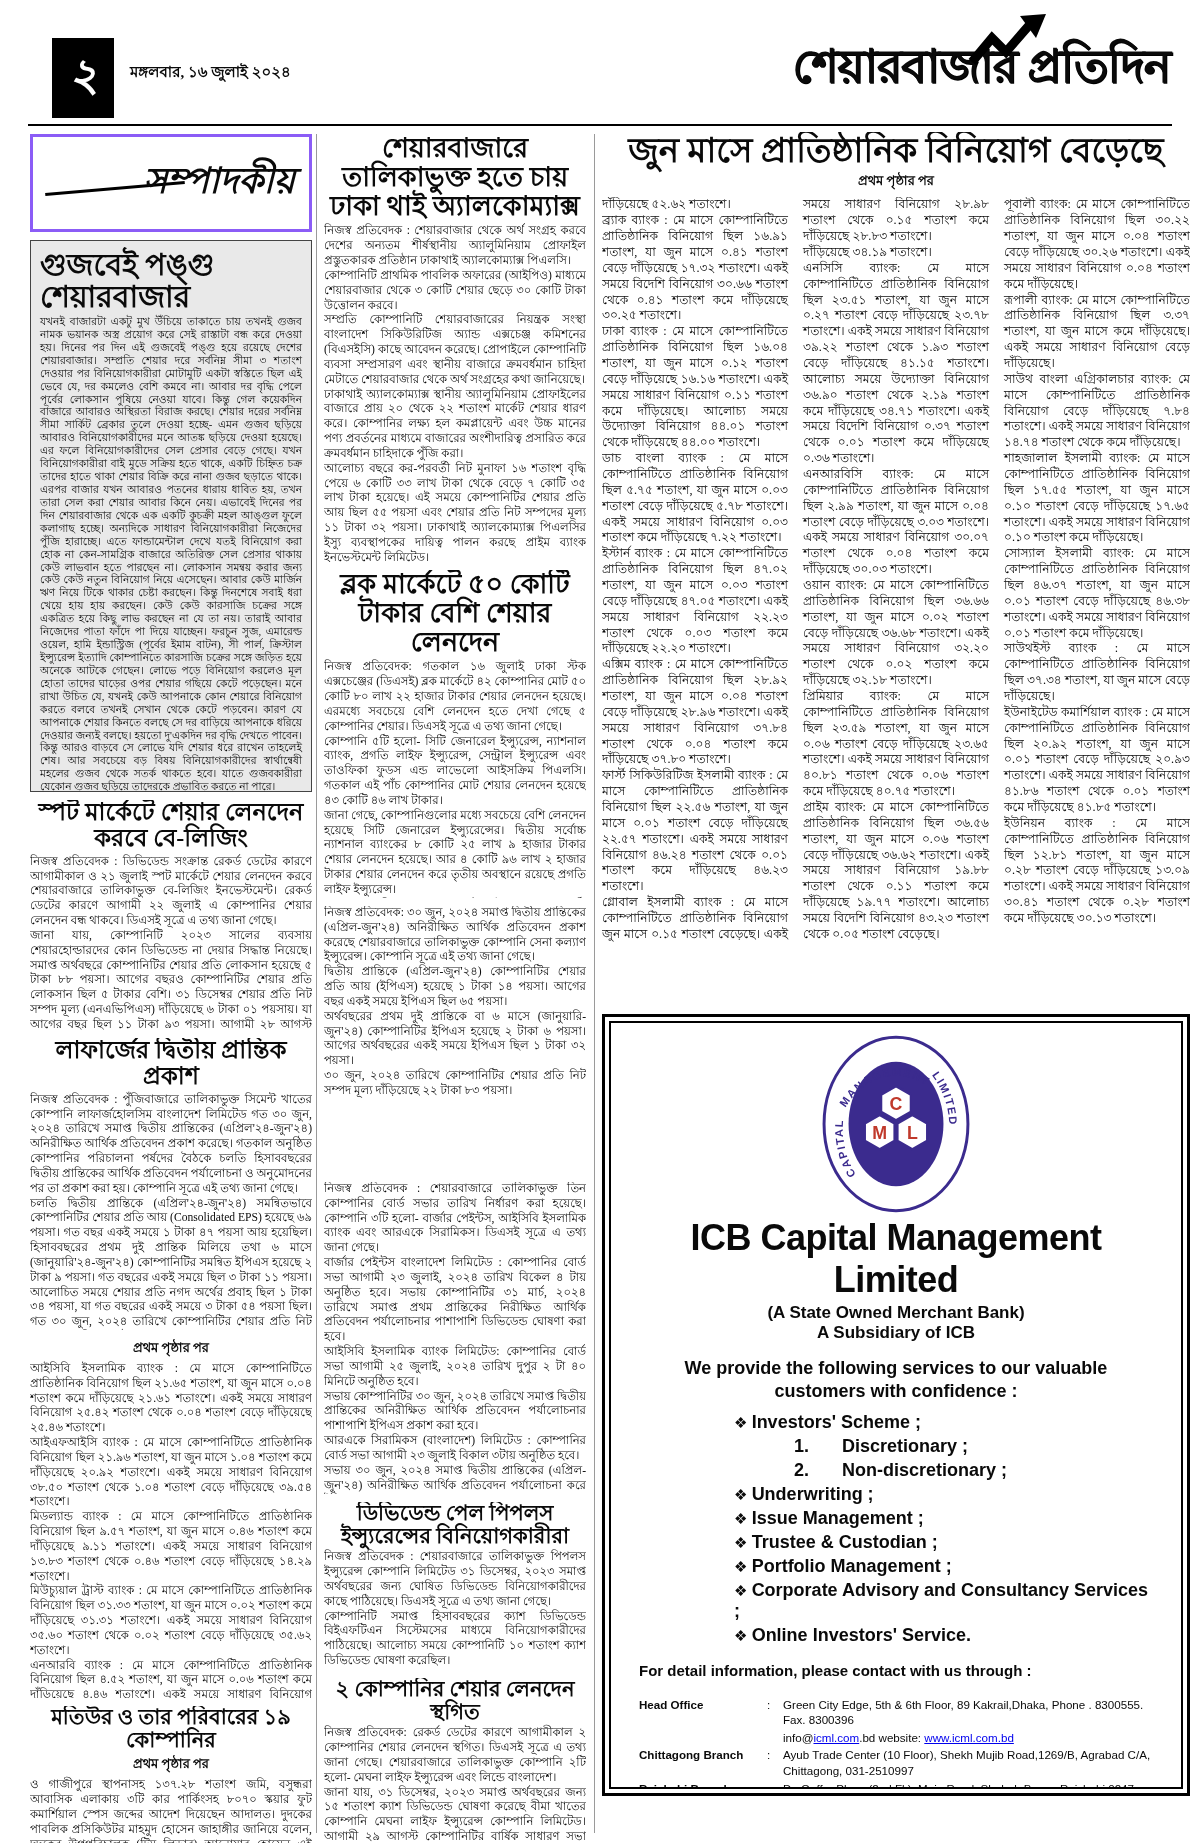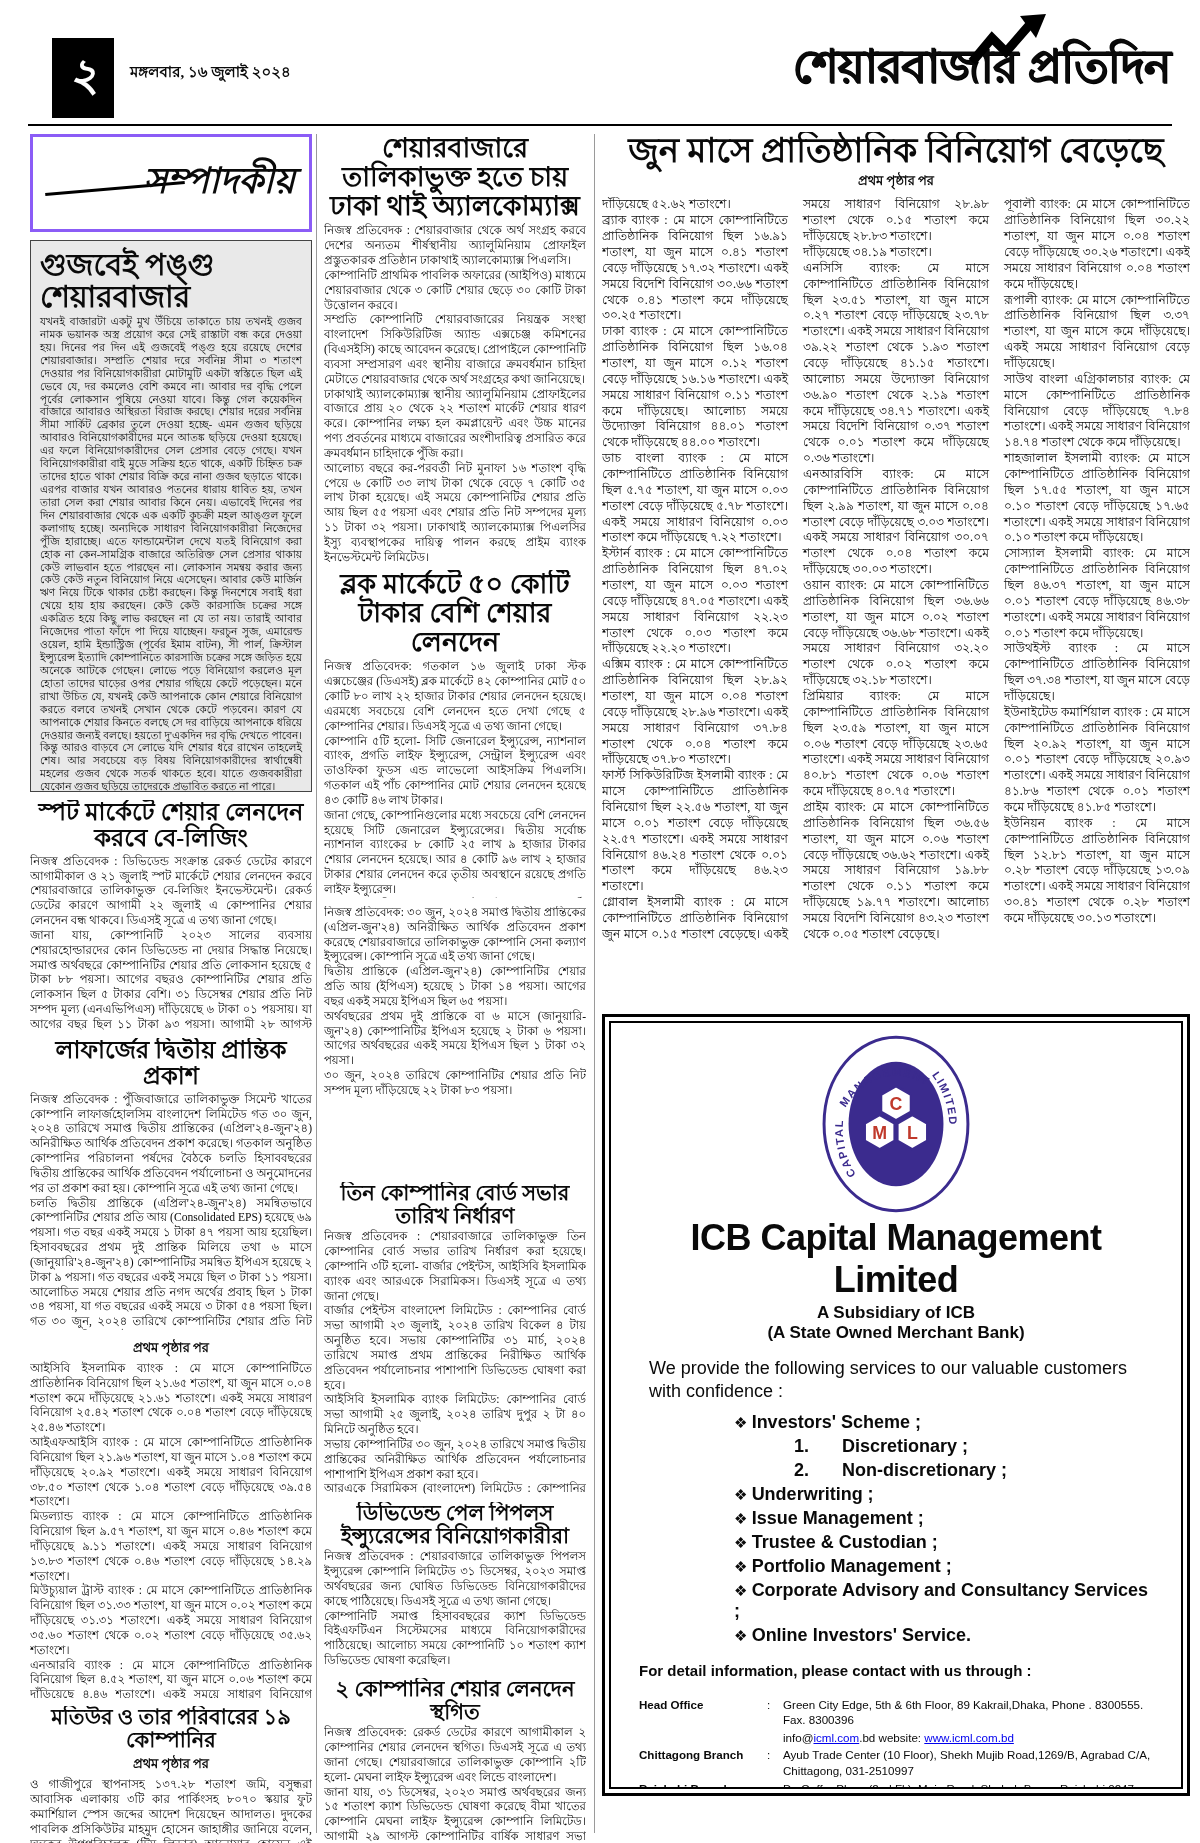--- a/index.html
+++ b/index.html
@@ -51,21 +51,21 @@
 
   
   .ad{margin-top:10px;height:782px;border:3px solid #000;padding:4px;}
   .ad-inner{border:2px solid #000;height:100%;padding:6px 28px;overflow:hidden;
             font-family:"Liberation Sans","DejaVu Sans",sans-serif;}
   .cml-logo{display:block;margin:6px auto 2px auto;width:150px;height:178px;}
   .ring{font-size:15px;font-weight:bold;letter-spacing:2px;fill:#3b2b8e;font-family:"Liberation Sans",sans-serif;}
   .hexletter{font-size:24px;font-weight:bold;fill:#c0392b;text-anchor:middle;font-family:"Liberation Sans",sans-serif;}
   .ad-title{margin:4px 0 2px 0;text-align:center;font-size:36px;font-weight:bold;letter-spacing:-0.5px;}
   .ad-sub{margin:0;text-align:center;font-size:17px;font-weight:bold;}
-  .ad-intro{margin:14px 10px 8px 10px;font-size:18px;font-weight:normal;line-height:1.3;}
+  .ad-intro{margin:14px 10px 8px 10px;font-size:18px;font-weight:bold;line-height:1.3;text-align:center;}
   .svc{list-style:none;margin:0 0 0 95px;padding:0;font-size:18px;font-weight:bold;}
   .svc>li{margin:3px 0;}
   .svc>li::before{content:"\2756\0020";font-size:15px;}
   .svc ol{margin:3px 0 3px 60px;padding:0;font-size:18px;font-weight:bold;}
   .svc ol li{margin:3px 0 3px 20px;padding-left:28px;}
   .contact-head{margin:16px 0 18px 0;font-size:15px;font-weight:bold;}
   .crow{display:flex;font-size:11.6px;margin:3px 0;line-height:1.35;}
   .clabel{flex:0 0 128px;font-weight:bold;}
   .csep{flex:0 0 16px;}
   .cval{flex:1;}
@@ -155,21 +155,20 @@
       </article>
 
       <article class="story" style="height:268px" data-interactable="false">
         <p class="body" data-interactable="false">নিজস্ব প্রতিবেদক: ৩০ জুন, ২০২৪ সমাপ্ত দ্বিতীয় প্রান্তিকের (এপ্রিল-জুন'২৪) অনিরীক্ষিত আর্থিক প্রতিবেদন প্রকাশ করেছে শেয়ারবাজারে তালিকাভুক্ত কোম্পানি সেনা কল্যাণ ইন্স্যুরেন্স। কোম্পানি সূত্রে এই তথ্য জানা গেছে।
 দ্বিতীয় প্রান্তিকে (এপ্রিল-জুন'২৪) কোম্পানিটির শেয়ার প্রতি আয় (ইপিএস) হয়েছে ১ টাকা ১৪ পয়সা। আগের বছর একই সময়ে ইপিএস ছিল ৬৫ পয়সা।
 অর্থবছরের প্রথম দুই প্রান্তিকে বা ৬ মাসে (জানুয়ারি-জুন'২৪) কোম্পানিটির ইপিএস হয়েছে ২ টাকা ৬ পয়সা। আগের অর্থবছরের একই সময়ে ইপিএস ছিল ১ টাকা ৩২ পয়সা।
 ৩০ জুন, ২০২৪ তারিখে কোম্পানিটির শেয়ার প্রতি নিট সম্পদ মূল্য দাঁড়িয়েছে ২২ টাকা ৮৩ পয়সা।</p>
       </article>
 
       <article class="story" style="height:312px" data-interactable="false">
-        <h2 class="small" data-interactable="false">তিন কোম্পানির বোর্ড সভার তারিখ নির্ধারণ</h2>
         <p class="body" data-interactable="false">নিজস্ব প্রতিবেদক : শেয়ারবাজারে তালিকাভুক্ত তিন কোম্পানির বোর্ড সভার তারিখ নির্ধারণ করা হয়েছে। কোম্পানি ৩টি হলো- বার্জার পেইন্টস, আইসিবি ইসলামিক ব্যাংক এবং আরএকে সিরামিকস। ডিএসই সূত্রে এ তথ্য জানা গেছে।
 বার্জার পেইন্টস বাংলাদেশ লিমিটেড : কোম্পানির বোর্ড সভা আগামী ২৩ জুলাই, ২০২৪ তারিখ বিকেল ৪ টায় অনুষ্ঠিত হবে। সভায় কোম্পানিটির ৩১ মার্চ, ২০২৪ তারিখে সমাপ্ত প্রথম প্রান্তিকের নিরীক্ষিত আর্থিক প্রতিবেদন পর্যালোচনার পাশাপাশি ডিভিডেন্ড ঘোষণা করা হবে।
 আইসিবি ইসলামিক ব্যাংক লিমিটেড: কোম্পানির বোর্ড সভা আগামী ২৫ জুলাই, ২০২৪ তারিখ দুপুর ২ টা ৪০ মিনিটে অনুষ্ঠিত হবে।
 সভায় কোম্পানিটির ৩০ জুন, ২০২৪ তারিখে সমাপ্ত দ্বিতীয় প্রান্তিকের অনিরীক্ষিত আর্থিক প্রতিবেদন পর্যালোচনার পাশাপাশি ইপিএস প্রকাশ করা হবে।
 আরএকে সিরামিকস (বাংলাদেশ) লিমিটেড : কোম্পানির বোর্ড সভা আগামী ২৩ জুলাই বিকাল ৩টায় অনুষ্ঠিত হবে।
 সভায় ৩০ জুন, ২০২৪ সমাপ্ত দ্বিতীয় প্রান্তিকের (এপ্রিল-জুন'২৪) অনিরীক্ষিত আর্থিক প্রতিবেদন পর্যালোচনা করে ইপিএস ঘোষণা করা হবে।</p>
       </article>
 
       <article class="story" style="height:168px" data-interactable="false">
         <h2 class="small" data-interactable="false">ডিভিডেন্ড পেল পিপলস ইন্স্যুরেন্সের বিনিয়োগকারীরা</h2>
@@ -235,22 +234,22 @@
               <polygon points="0,-23 20,-11.5 20,11.5 0,23 -20,11.5 -20,-11.5" fill="#fff" stroke="#3b2b8e" stroke-width="3"></polygon>
               <text class="hexletter" y="9">M</text>
             </g>
             <g transform="translate(122,131)" data-interactable="false">
               <polygon points="0,-23 20,-11.5 20,11.5 0,23 -20,11.5 -20,-11.5" fill="#fff" stroke="#3b2b8e" stroke-width="3"></polygon>
               <text class="hexletter" y="9">L</text>
             </g>
           </svg>
 
           <h2 class="ad-title" data-interactable="false">ICB Capital Management Limited</h2>
+          <p class="ad-sub" data-interactable="false">(A State Owned Merchant Bank)</p>
           <p class="ad-sub" data-interactable="false">A Subsidiary of ICB</p>
-          <p class="ad-sub" data-interactable="false">(A State Owned Merchant Bank)</p>
 
           <p class="ad-intro" data-interactable="false">We provide the following services to our valuable customers with confidence :</p>
 
           <ul class="svc" data-interactable="false">
             <li data-interactable="false"><span>Investors' Scheme ;</span>
               <ol data-interactable="false">
                 <li data-interactable="false">Discretionary ;</li>
                 <li data-interactable="false">Non-discretionary ;</li>
               </ol>
             </li>

